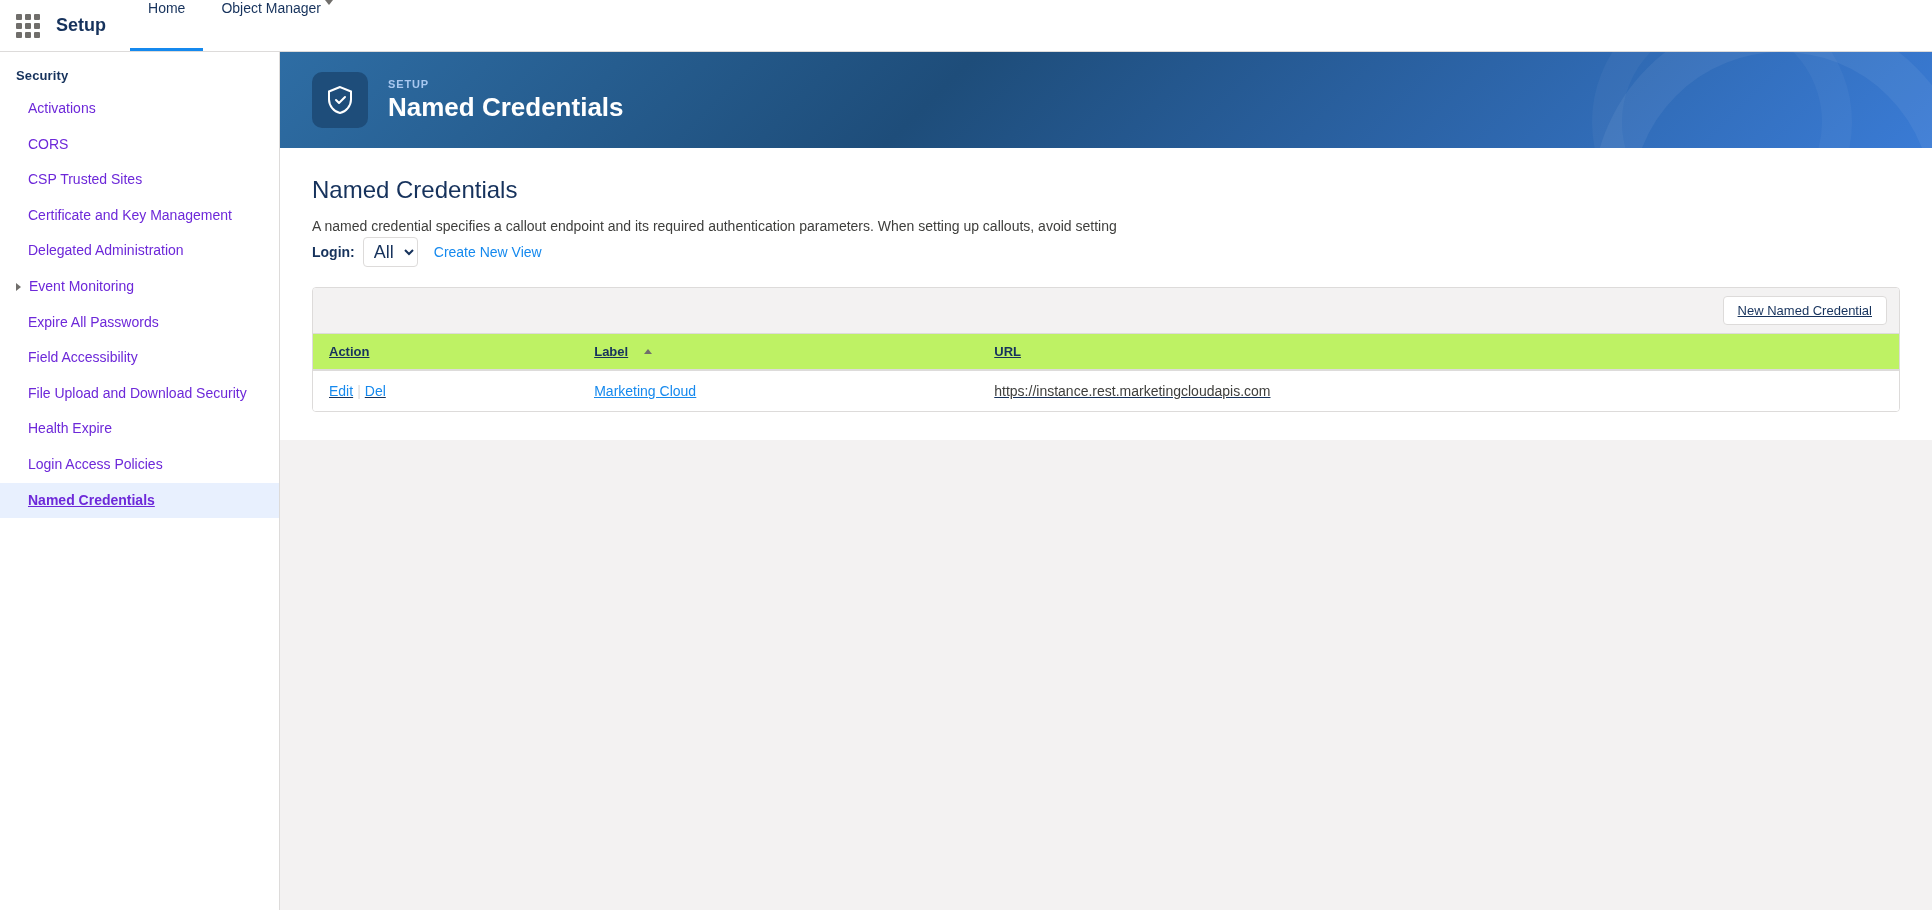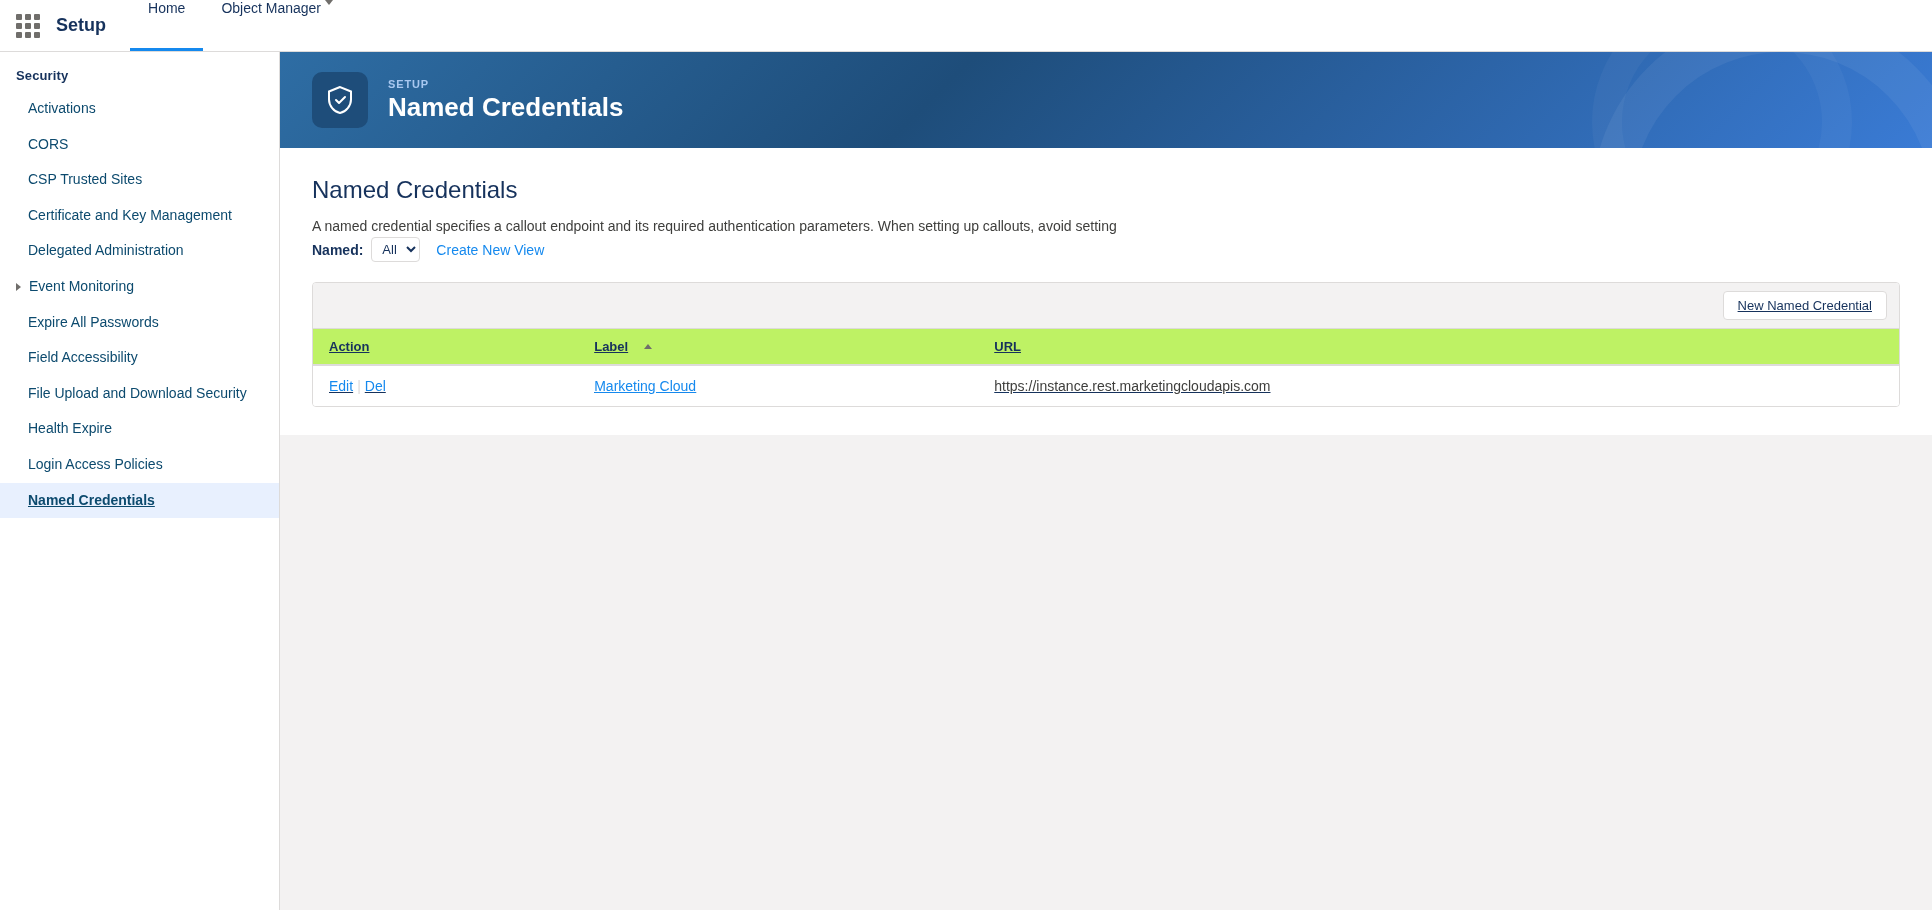--- a/index.html
+++ b/index.html
@@ -89,21 +89,21 @@
       font-weight: 700;
       color: #16325c;
       padding: 16px 16px 8px 16px;
       letter-spacing: 0.01em;
     }
     .sidebar-item {
       display: flex;
       align-items: center;
       padding: 8px 16px 8px 28px;
       font-size: 14px;
-      color: #0c4a6e;
+      color: #6d28d9;
       cursor: pointer;
       line-height: 1.4;
     }
     .sidebar-item.active {
       background: #e8f0fe;
       font-weight: 600;
     }
     .sidebar-item.active .sidebar-item-label {
       text-decoration: underline;
     }
@@ -209,21 +209,21 @@
     }
     .view-label {
       font-size: 14px;
       font-weight: 600;
       color: #16325c;
     }
     .view-select {
       padding: 3px 6px;
       border: 1px solid #dddbda;
       border-radius: 4px;
-      font-size: 13px;
+      font-size: 18px;
       color: #16325c;
       background: #fff;
       cursor: pointer;
     }
     .create-new-view-link {
       color: #1589ee;
       font-size: 14px;
       text-decoration: none;
       cursor: pointer;
       margin-left: 8px;
@@ -410,21 +410,21 @@
         <span class="header-setup-label">SETUP</span>
         <span class="header-page-title">Named Credentials</span>
       </div>
     </div>
 
     <div class="page-content">
       <h1 class="content-title">Named Credentials</h1>
       <p class="content-description">A named credential specifies a callout endpoint and its required authentication parameters. When setting up callouts, avoid setting</p>
 
       <div class="view-bar">
-        <span class="view-label">Named:</span>
+        <span class="view-label">Login:</span>
         <select class="view-select">
           <option>All</option>
         </select>
         <a class="create-new-view-link">Create New View</a>
       </div>
 
       <div class="table-section">
         <div class="table-toolbar">
           <button class="new-named-cred-btn">New Named Credential</button>
         </div>

